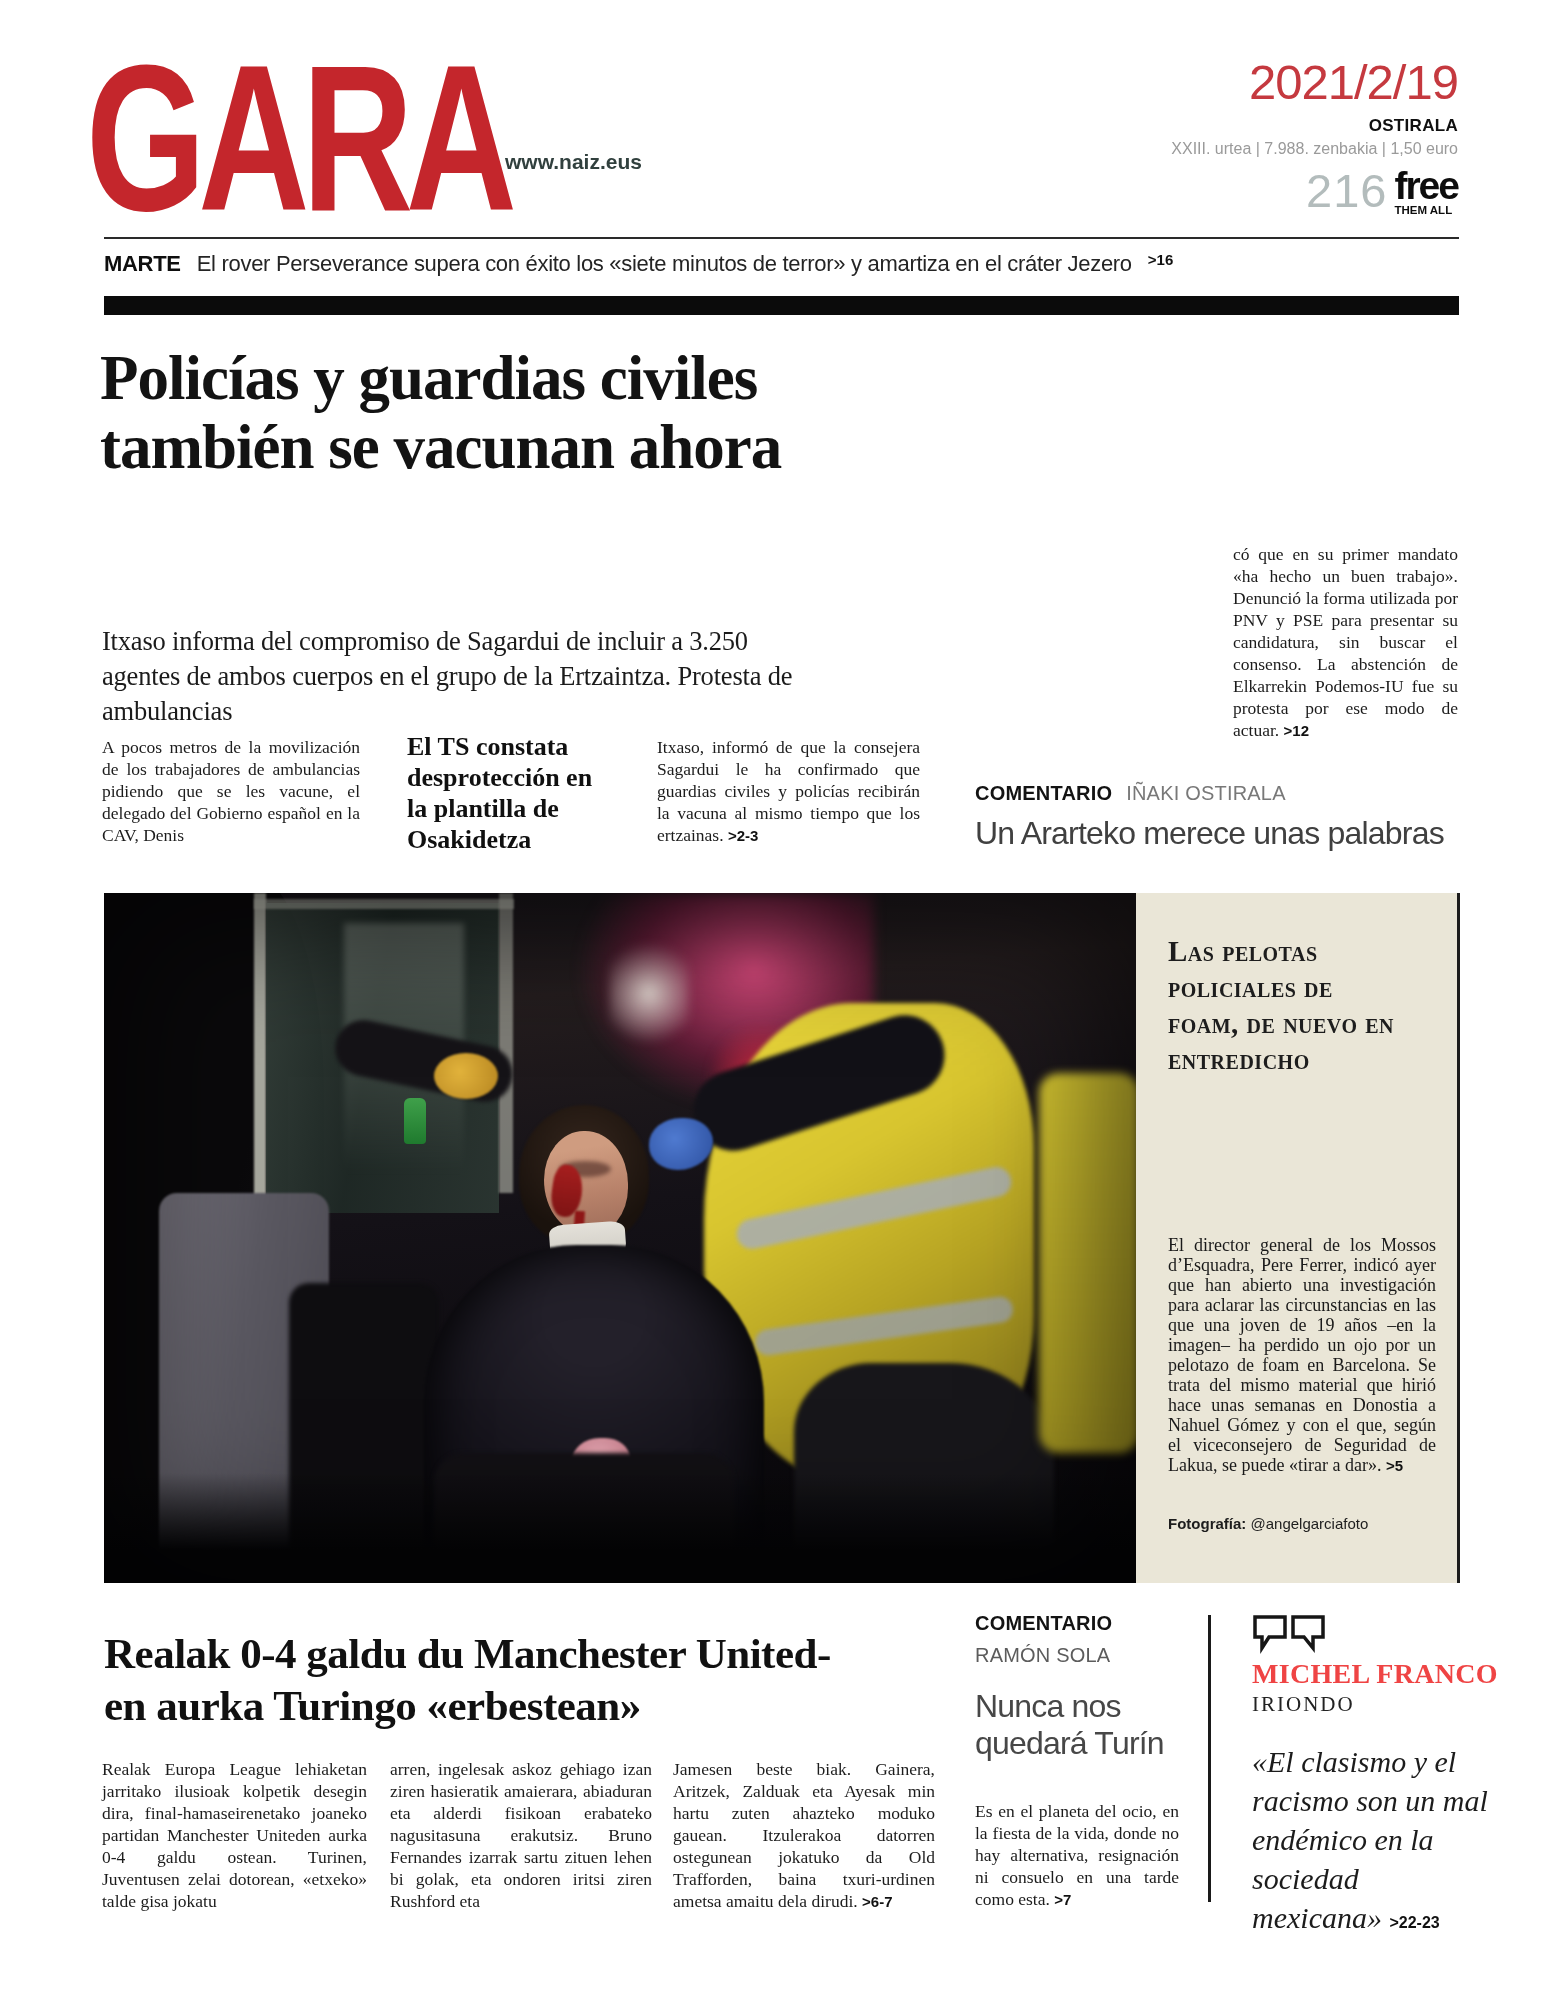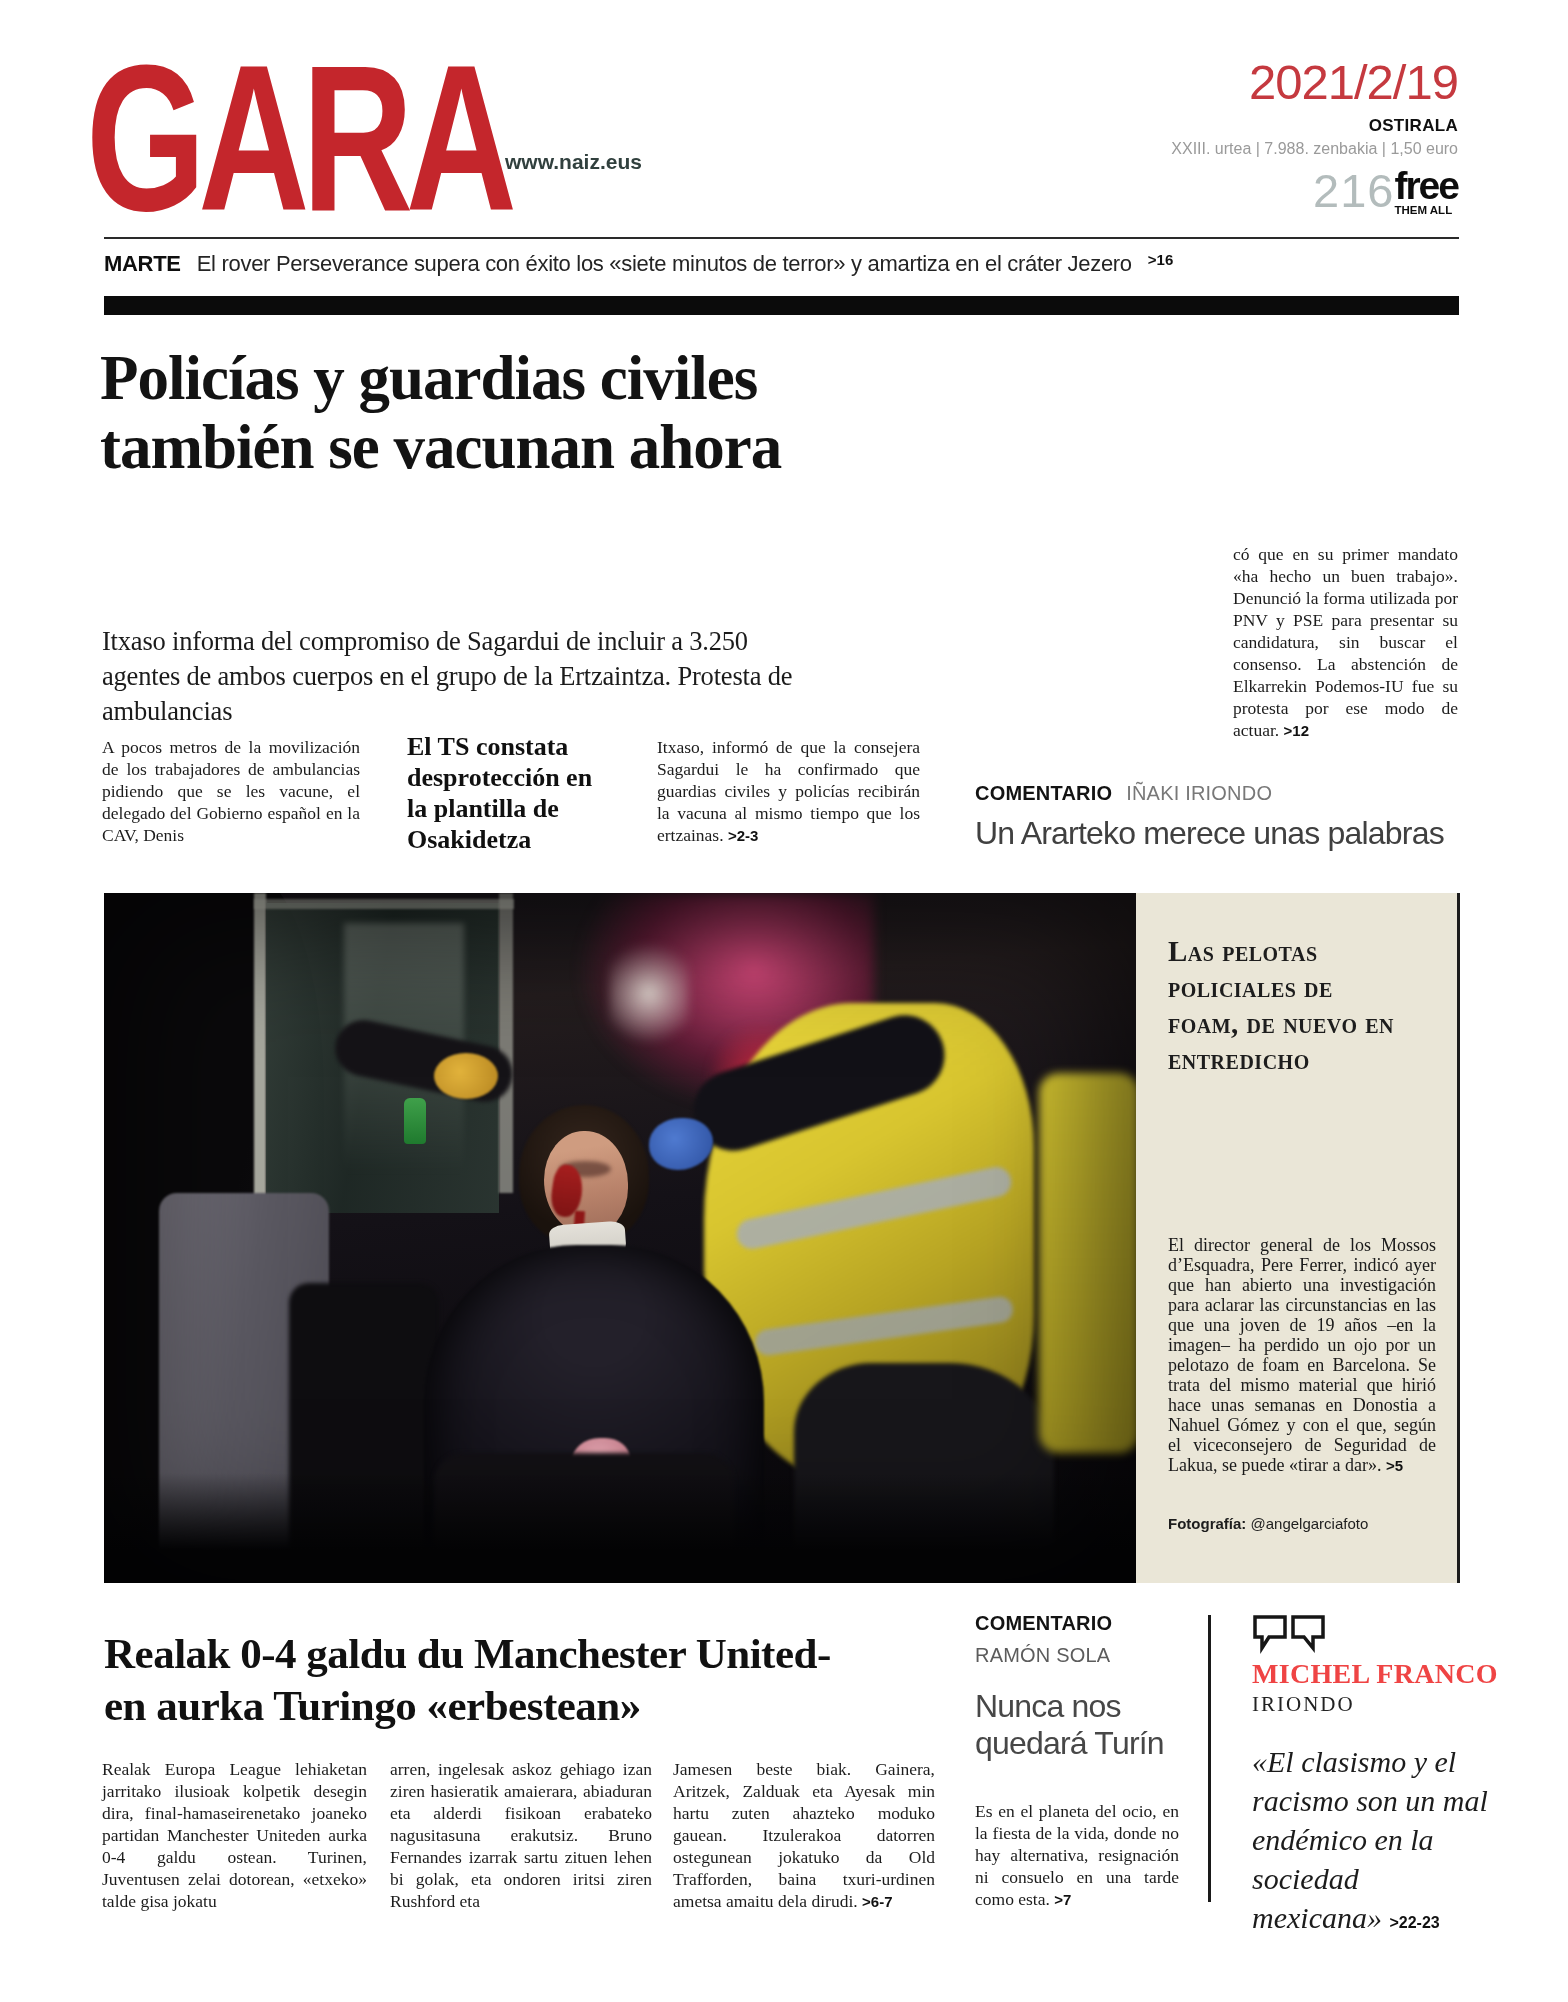--- a/index.html
+++ b/index.html
@@ -10,21 +10,21 @@
   
   .logo{left:86px;top:50px;font-family:"Liberation Sans",sans-serif;font-weight:bold;
         font-size:208px;line-height:0.85;letter-spacing:-10px;color:var(--brand-red,#c4262c);
         transform:scaleX(0.74);transform-origin:left top;}
   .website{left:505px;top:150px;font-family:"Liberation Sans",sans-serif;font-weight:bold;
            font-size:21px;color:#31403e;}
   .mast-right{right:110px;top:58px;text-align:right;font-family:"Liberation Sans",sans-serif;}
   .issue-date{font-size:49px;line-height:1;color:var(--date-red,#c5393f);letter-spacing:-1px;}
   .weekday{font-size:17px;font-weight:bold;color:#101010;margin-top:9px;letter-spacing:.3px;}
   .edition{font-size:16px;color:#9a9a9a;margin-top:4px;}
-  .counter{margin-top:12px;display:flex;justify-content:flex-end;align-items:flex-start;}
+  .counter{margin-top:12px;display:flex;justify-content:flex-end;align-items:flex-start;gap:7px;}
   .counter-days{font-size:47px;line-height:.9;color:var(--counter-gray,#b3bcbc);letter-spacing:1px;}
   .free-wrap{display:flex;flex-direction:column;align-items:flex-start;}
   .counter-free{font-size:39px;line-height:.82;font-weight:bold;letter-spacing:-2px;color:#0d0d0d;}
   .counter-sub{font-size:11.5px;font-weight:bold;color:#0d0d0d;margin-top:2px;}
   .header-rule{left:104px;top:237px;width:1355px;height:2px;background:#2a2a2a;}
 
   
   .top-strip{left:104px;top:251px;width:1356px;display:flex;align-items:flex-start;gap:16px;
              font-family:"Liberation Sans",sans-serif;}
   .kicker{font-size:22px;font-weight:bold;color:#0e0e0e;letter-spacing:-.3px;}
@@ -186,21 +186,21 @@
     <span>Itxaso, informó de que la consejera Sagardui le ha confirmado que guardias civiles y policías recibirán la vacuna al mismo tiempo que los ertzainas.</span>
     <span class="pref">&gt;2-3</span>
   </p>
 
   <p class="abs bodycol arart-col2" style="margin:0;">
     <span>có que en su primer mandato «ha hecho un buen trabajo». Denunció la forma utilizada por PNV y PSE para presentar su candidatura, sin buscar el consenso. La abstención de Elkarrekin Podemos-IU fue su protesta por ese modo de actuar.</span>
     <span class="pref">&gt;12</span>
   </p>
   <div class="abs comment-row">
     <span class="comment-label">COMENTARIO</span>
-    <span class="comment-author">IÑAKI IRIONDO</span>
+    <span class="comment-author">IÑAKI OSTIRALA</span>
   </div>
   <div class="abs comment-title-1">Un Ararteko merece unas palabras</div>
 
   <div class="abs photo">
     <div class="abs ph-leftsil"></div>
     <div class="abs ph-frame1"></div>
     <div class="abs ph-glass"></div>
     <div class="abs ph-frame2"></div>
     <div class="abs ph-frame3"></div>
     <div class="abs ph-glasslight"></div>

